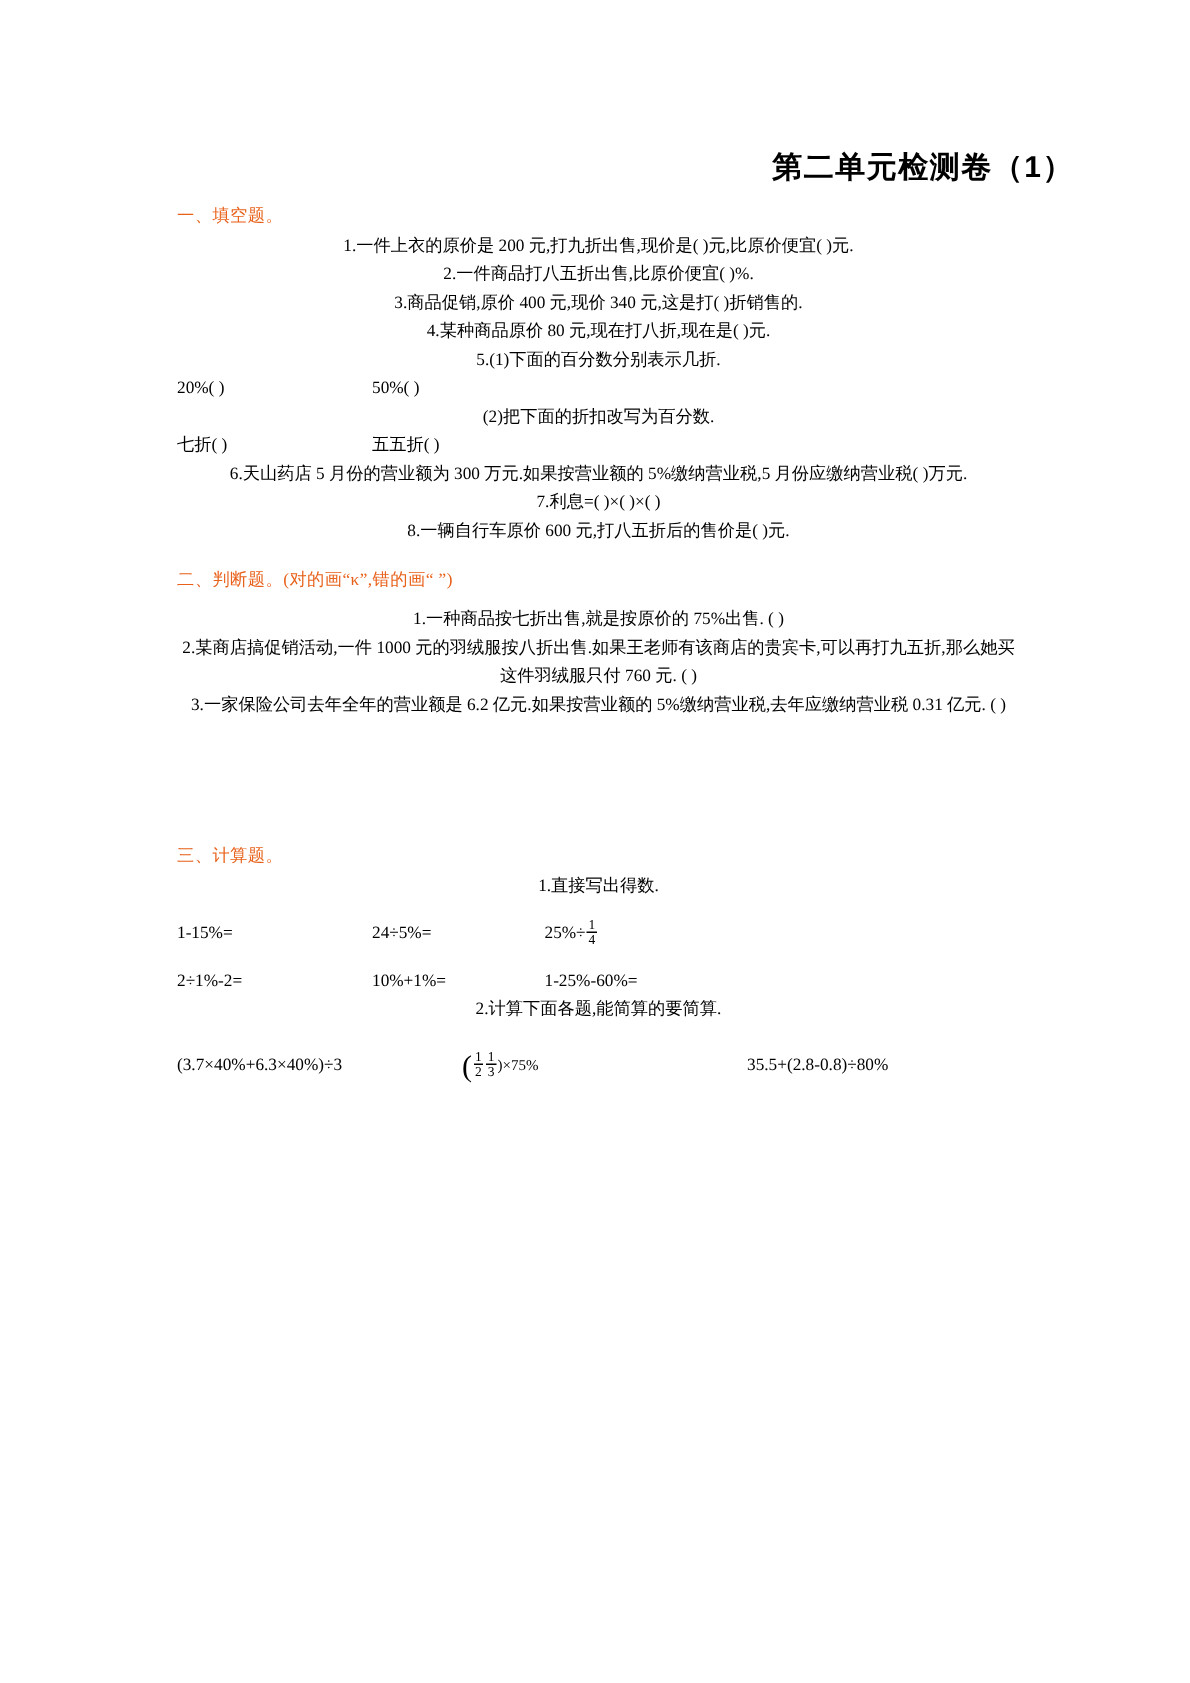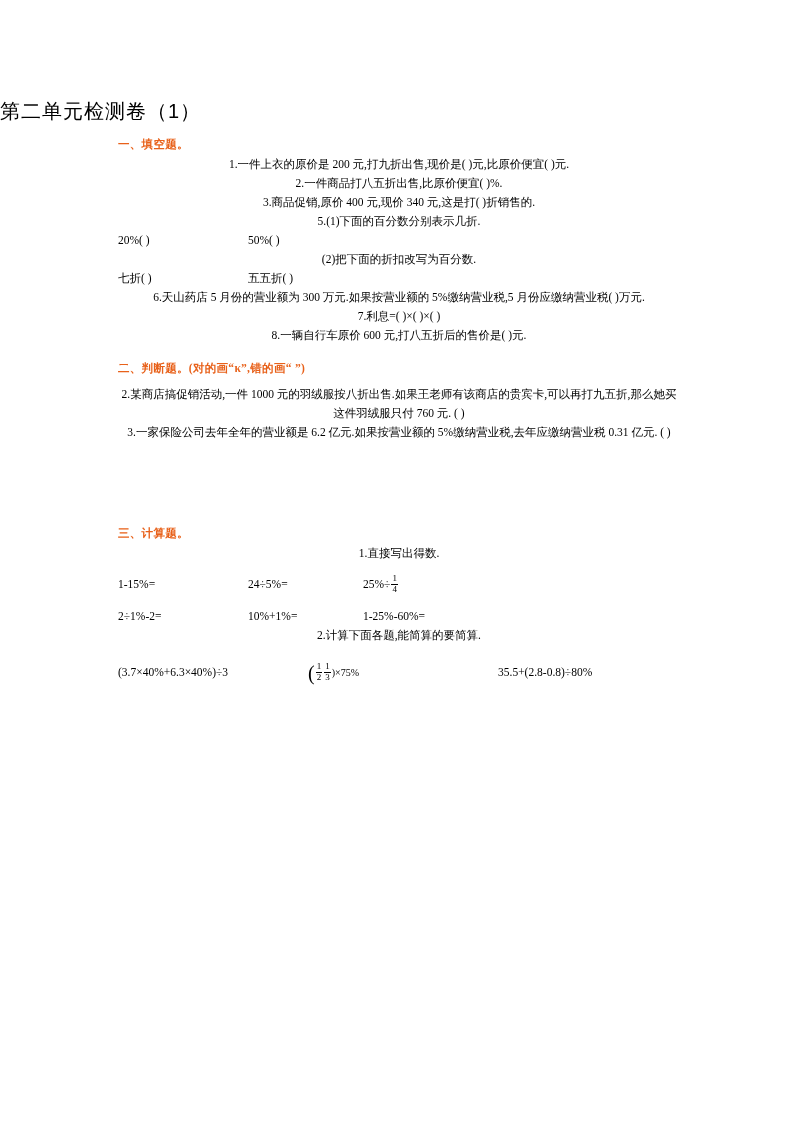--- a/index.html
+++ b/index.html
@@ -19,37 +19,37 @@
     position: absolute;
     left: 0; top: 0;
     width: 793px;
     height: 1122px;
   }
   .title {
     position: absolute;
     left: 0;
     top: 98px;
     width: 716px;
-    text-align: left;
+    text-align: right;
     font-size: 20px;
-    font-weight: normal;
+    font-weight: bold;
     letter-spacing: 1px;
     font-family: "Liberation Sans", "DejaVu Sans", sans-serif;
   }
   .content {
     position: absolute;
     left: 118px;
     top: 133px;
     width: 562px;
     font-size: 11.5px;
     line-height: 19px;
   }
   .section-head {
     color: #E8611A;
-    font-weight: bold;
+    font-weight: normal;
     font-size: 11.5px;
     margin-top: 2px;
     margin-bottom: 1px;
     letter-spacing: 0.3px;
   }
   .line {
     margin: 0;
     padding: 0;
     white-space: normal;
     text-align: center;
@@ -104,38 +104,40 @@
 <div class="page">
 
   <div class="title">第二单元检测卷（1）</div>
 
   <div class="content">
 
     <div class="section-head">一、填空题。</div>
     <div class="line">1.一件上衣的原价是 200 元,打九折出售,现价是(        )元,比原价便宜(        )元.</div>
     <div class="line">2.一件商品打八五折出售,比原价便宜(        )%.</div>
     <div class="line">3.商品促销,原价 400 元,现价 340 元,这是打(        )折销售的.</div>
+    <div class="line">4.某种商品原价 80 元,现在打八折,现在是(        )元.</div>
     <div class="line">5.(1)下面的百分数分别表示几折.</div>
     <div class="row-cols">
       <div class="col" style="width:130px">20%(        )</div>
       <div class="col">50%(        )</div>
     </div>
     <div class="line">(2)把下面的折扣改写为百分数.</div>
     <div class="row-cols">
       <div class="col" style="width:130px">七折(        )</div>
       <div class="col">五五折(        )</div>
     </div>
     <div class="line">6.天山药店 5 月份的营业额为 300 万元.如果按营业额的 5%缴纳营业税,5 月份应缴纳营业税(        )万元.</div>
     <div class="line">7.利息=(        )×(        )×(        )</div>
     <div class="line">8.一辆自行车原价 600 元,打八五折后的售价是(        )元.</div>
 
     <div class="gap-md"></div>
 
     <div class="section-head">二、判断题。(对的画“κ”,错的画“   ”)</div>
     <div class="gap-sm"></div>
+    <div class="line">1.一种商品按七折出售,就是按原价的 75%出售.                      (        )</div>
     <div class="line">2.某商店搞促销活动,一件 1000 元的羽绒服按八折出售.如果王老师有该商店的贵宾卡,可以再打九五折,那么她买这件羽绒服只付 760 元.           (        )</div>
     <div class="line">3.一家保险公司去年全年的营业额是 6.2 亿元.如果按营业额的 5%缴纳营业税,去年应缴纳营业税 0.31 亿元.          (        )</div>
 
     <div class="gap-lg"></div>
     <div class="gap-xl"></div>
 
     <div class="section-head">三、计算题。</div>
     <div class="line">1.直接写出得数.</div>
     <div class="gap-md"></div>
     <div class="calc-row">

